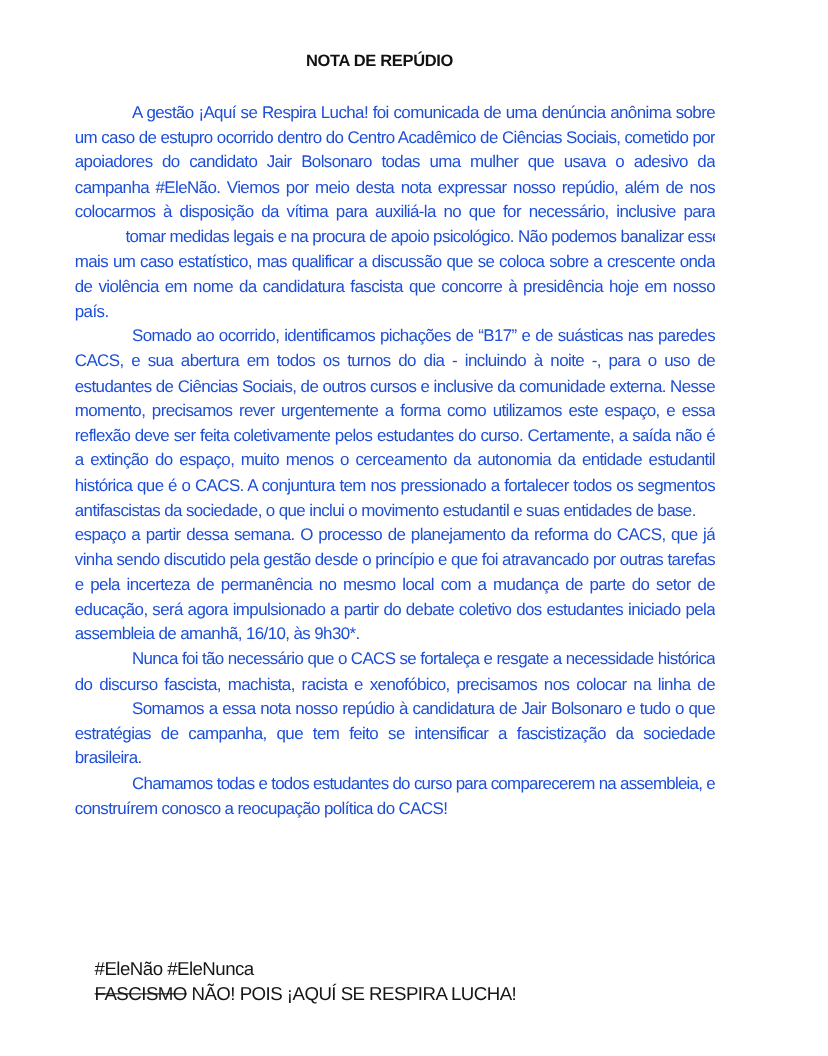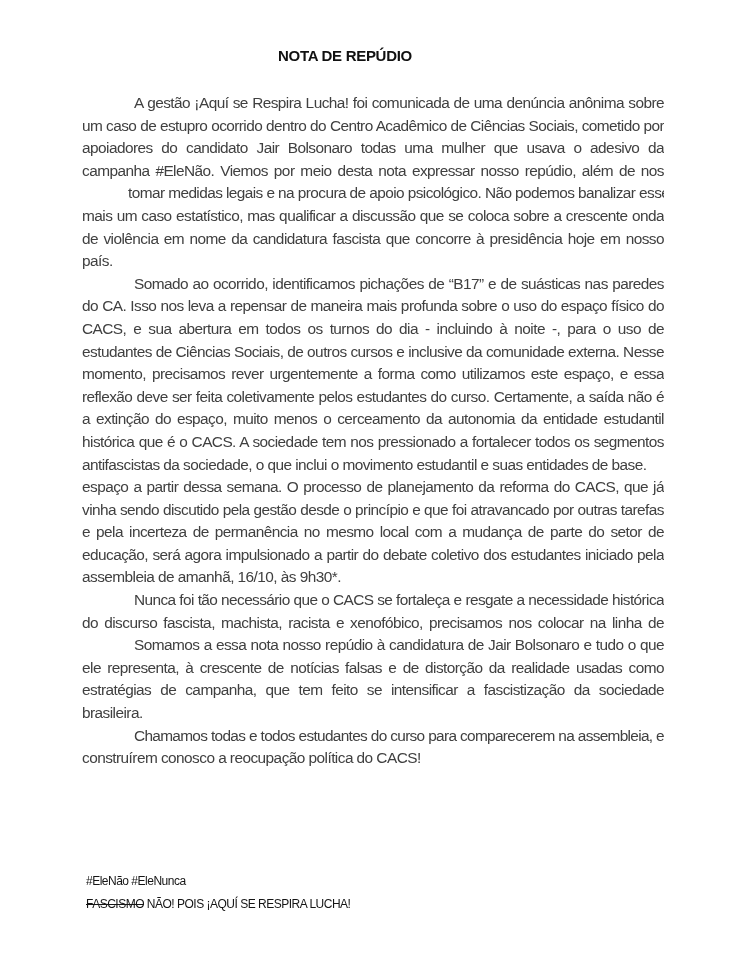--- a/index.html
+++ b/index.html
@@ -3,76 +3,75 @@
 <meta charset="utf-8">
 <style>
   html, body { margin: 0; padding: 0; background: #ffffff; }
   body { width: 753px; height: 960px; position: relative; overflow: hidden; color: #111111; }
   .title {
     position: absolute; top: 47px; left: 0; width: 690px; text-align: center;
     font-family: "Liberation Sans", sans-serif; font-weight: bold; font-size: 15px;
     letter-spacing: -0.3px; color: #111;
   }
   .body {
-    position: absolute; top: 92px; left: 82px; width: 582px;
+    position: absolute; top: 92px; left: 68px; width: 582px;
     font-family: "Liberation Sans", sans-serif; font-size: 15.4px; letter-spacing: -0.55px;
-    color: #404040;
+    color: #1d4ed8;
   }
   .line {
     height: 22.6px; line-height: 22.6px; white-space: nowrap;
     text-align: justify; text-align-last: justify; overflow: hidden;
   }
   .line.indent { padding-left: 52px; }
   .line.last { text-align-last: left; }
   .footer { position: absolute; top: 870px; left: 86px;
-    font-family: "Liberation Sans", sans-serif; font-size: 12px; letter-spacing: -0.5px; color: #151515; }
+    font-family: "Liberation Sans", sans-serif; font-size: 17px; letter-spacing: -0.5px; color: #151515; }
   .footer div { height: 22.6px; line-height: 22.6px; }
   .strike { text-decoration: line-through; }
 </style>
 </head>
 <body>
 
 <div class="title">NOTA DE REPÚDIO</div>
 
 <div class="body" id="body">
     <div>
       <div class="line indent">A gestão ¡Aquí se Respira Lucha! foi comunicada de uma denúncia anônima sobre</div>
       <div class="line" style="letter-spacing: -0.571243px;">um caso de estupro ocorrido dentro do Centro Acadêmico de Ciências Sociais, cometido por</div>
       <div class="line">apoiadores do candidato Jair Bolsonaro todas uma mulher que usava o adesivo da</div>
       <div class="line">campanha #EleNão. Viemos por meio desta nota expressar nosso repúdio, além de nos</div>
+      <div class="line">colocarmos à disposição da vítima para auxiliá-la no que for necessário, inclusive para</div>
       <div class="line" style="letter-spacing: -0.577723px; margin-left: 46px;">tomar medidas legais e na procura de apoio psicológico. Não podemos banalizar esse como</div>
       <div class="line">mais um caso estatístico, mas qualificar a discussão que se coloca sobre a crescente onda</div>
       <div class="line">de violência em nome da candidatura fascista que concorre à presidência hoje em nosso</div>
       <div class="line last">país.</div>
     </div>
     <div>
       <div class="line indent">Somado ao ocorrido, identificamos pichações de “B17” e de suásticas nas paredes</div>
-      <div class="line">do CA. Isso nos leva a repensar de maneira mais profunda sobre o uso do espaço físico do</div>
       <div class="line">CACS, e sua abertura em todos os turnos do dia - incluindo à noite -, para o uso de</div>
       <div class="line">estudantes de Ciências Sociais, de outros cursos e inclusive da comunidade externa. Nesse</div>
       <div class="line">momento, precisamos rever urgentemente a forma como utilizamos este espaço, e essa</div>
       <div class="line">reflexão deve ser feita coletivamente pelos estudantes do curso. Certamente, a saída não é</div>
       <div class="line">a extinção do espaço, muito menos o cerceamento da autonomia da entidade estudantil</div>
-      <div class="line">histórica que é o CACS. A sociedade tem nos pressionado a fortalecer todos os segmentos</div>
+      <div class="line">histórica que é o CACS. A conjuntura tem nos pressionado a fortalecer todos os segmentos</div>
       <div class="line last">antifascistas da sociedade, o que inclui o movimento estudantil e suas entidades de base.</div>
     </div>
     <div>
       <div class="line">espaço a partir dessa semana. O processo de planejamento da reforma do CACS, que já</div>
       <div class="line">vinha sendo discutido pela gestão desde o princípio e que foi atravancado por outras tarefas</div>
       <div class="line">e pela incerteza de permanência no mesmo local com a mudança de parte do setor de</div>
       <div class="line">educação, será agora impulsionado a partir do debate coletivo dos estudantes iniciado pela</div>
       <div class="line last">assembleia de amanhã, 16/10, às 9h30*.</div>
     </div>
     <div>
       <div class="line indent" style="letter-spacing: -0.588674px;">Nunca foi tão necessário que o CACS se fortaleça e resgate a necessidade histórica</div>
       <div class="line">do discurso fascista, machista, racista e xenofóbico, precisamos nos colocar na linha de</div>
     </div>
     <div>
       <div class="line indent">Somamos a essa nota nosso repúdio à candidatura de Jair Bolsonaro e tudo o que</div>
-      <div class="line">ele representa, à crescente de notícias falsas e de distorção da realidade usadas como</div>
       <div class="line">estratégias de campanha, que tem feito se intensificar a fascistização da sociedade</div>
       <div class="line last">brasileira.</div>
     </div>
     <div>
       <div class="line indent" style="letter-spacing: -0.680998px;">Chamamos todas e todos estudantes do curso para comparecerem na assembleia, e</div>
       <div class="line last">construírem conosco a reocupação política do CACS!</div>
     </div>
   </div>
 
 <div class="footer">

